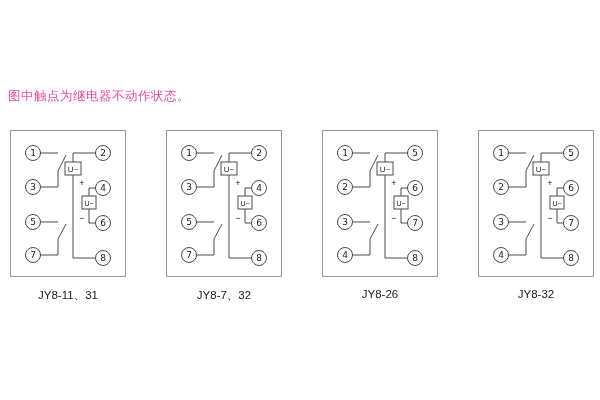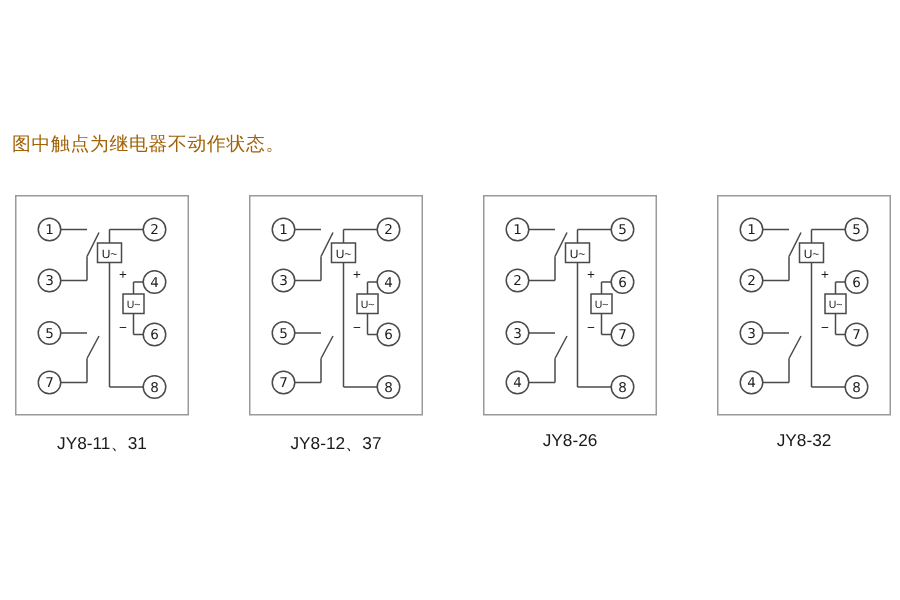--- a/index.html
+++ b/index.html
@@ -3,21 +3,21 @@
 <meta charset="utf-8">
 <style>
   html,body{margin:0;padding:0;}
   body{
     width:600px;height:400px;position:relative;overflow:hidden;
     background:#ffffff;
     font-family:"Liberation Sans","DejaVu Sans",sans-serif;
   }
   .note{
     position:absolute;left:8px;top:88px;
-    font-size:12.5px;color:#a16207;letter-spacing:0.5px;
+    font-size:12.5px;color:#ec4899;letter-spacing:0.5px;
   }
   .panels{
     position:absolute;left:10px;top:130px;
     display:flex;gap:40px;
   }
   .panel{display:flex;flex-direction:column;align-items:center;}
   .panel-box{
     width:114px;height:145px;
     border:1px solid #9a9a9a;background:#fff;
   }
@@ -114,21 +114,21 @@
           <circle cx="92" cy="22" r="7.5" fill="#fff" stroke="#4a4a4a" stroke-width="1"></circle>
           <text x="92" y="25.3" text-anchor="middle" font-size="9" fill="#1a1a1a" font-family="&quot;DejaVu Sans&quot;,sans-serif">2</text>
           <circle cx="92" cy="57" r="7.5" fill="#fff" stroke="#4a4a4a" stroke-width="1"></circle>
           <text x="92" y="60.3" text-anchor="middle" font-size="9" fill="#1a1a1a" font-family="&quot;DejaVu Sans&quot;,sans-serif">4</text>
           <circle cx="92" cy="92" r="7.5" fill="#fff" stroke="#4a4a4a" stroke-width="1"></circle>
           <text x="92" y="95.3" text-anchor="middle" font-size="9" fill="#1a1a1a" font-family="&quot;DejaVu Sans&quot;,sans-serif">6</text>
           <circle cx="92" cy="127" r="7.5" fill="#fff" stroke="#4a4a4a" stroke-width="1"></circle>
           <text x="92" y="130.3" text-anchor="middle" font-size="9" fill="#1a1a1a" font-family="&quot;DejaVu Sans&quot;,sans-serif">8</text>
         </svg>
     </div>
-    <div class="caption">JY8-12、37</div>
+    <div class="caption">JY8-7、32</div>
   </div>
   <div class="panel">
     <div class="panel-box">
       <svg width="114" height="145" viewBox="0 0 114 145">
           <line x1="29" y1="22" x2="47" y2="22" stroke="#4a4a4a" stroke-width="1"></line>
           <line x1="29" y1="56" x2="47" y2="56" stroke="#4a4a4a" stroke-width="1"></line>
           <line x1="47" y1="56" x2="47" y2="40" stroke="#4a4a4a" stroke-width="1"></line>
           <line x1="47" y1="40" x2="55" y2="24" stroke="#4a4a4a" stroke-width="1"></line>
           <line x1="29" y1="91" x2="47" y2="91" stroke="#4a4a4a" stroke-width="1"></line>
           <line x1="29" y1="124" x2="47" y2="124" stroke="#4a4a4a" stroke-width="1"></line>

